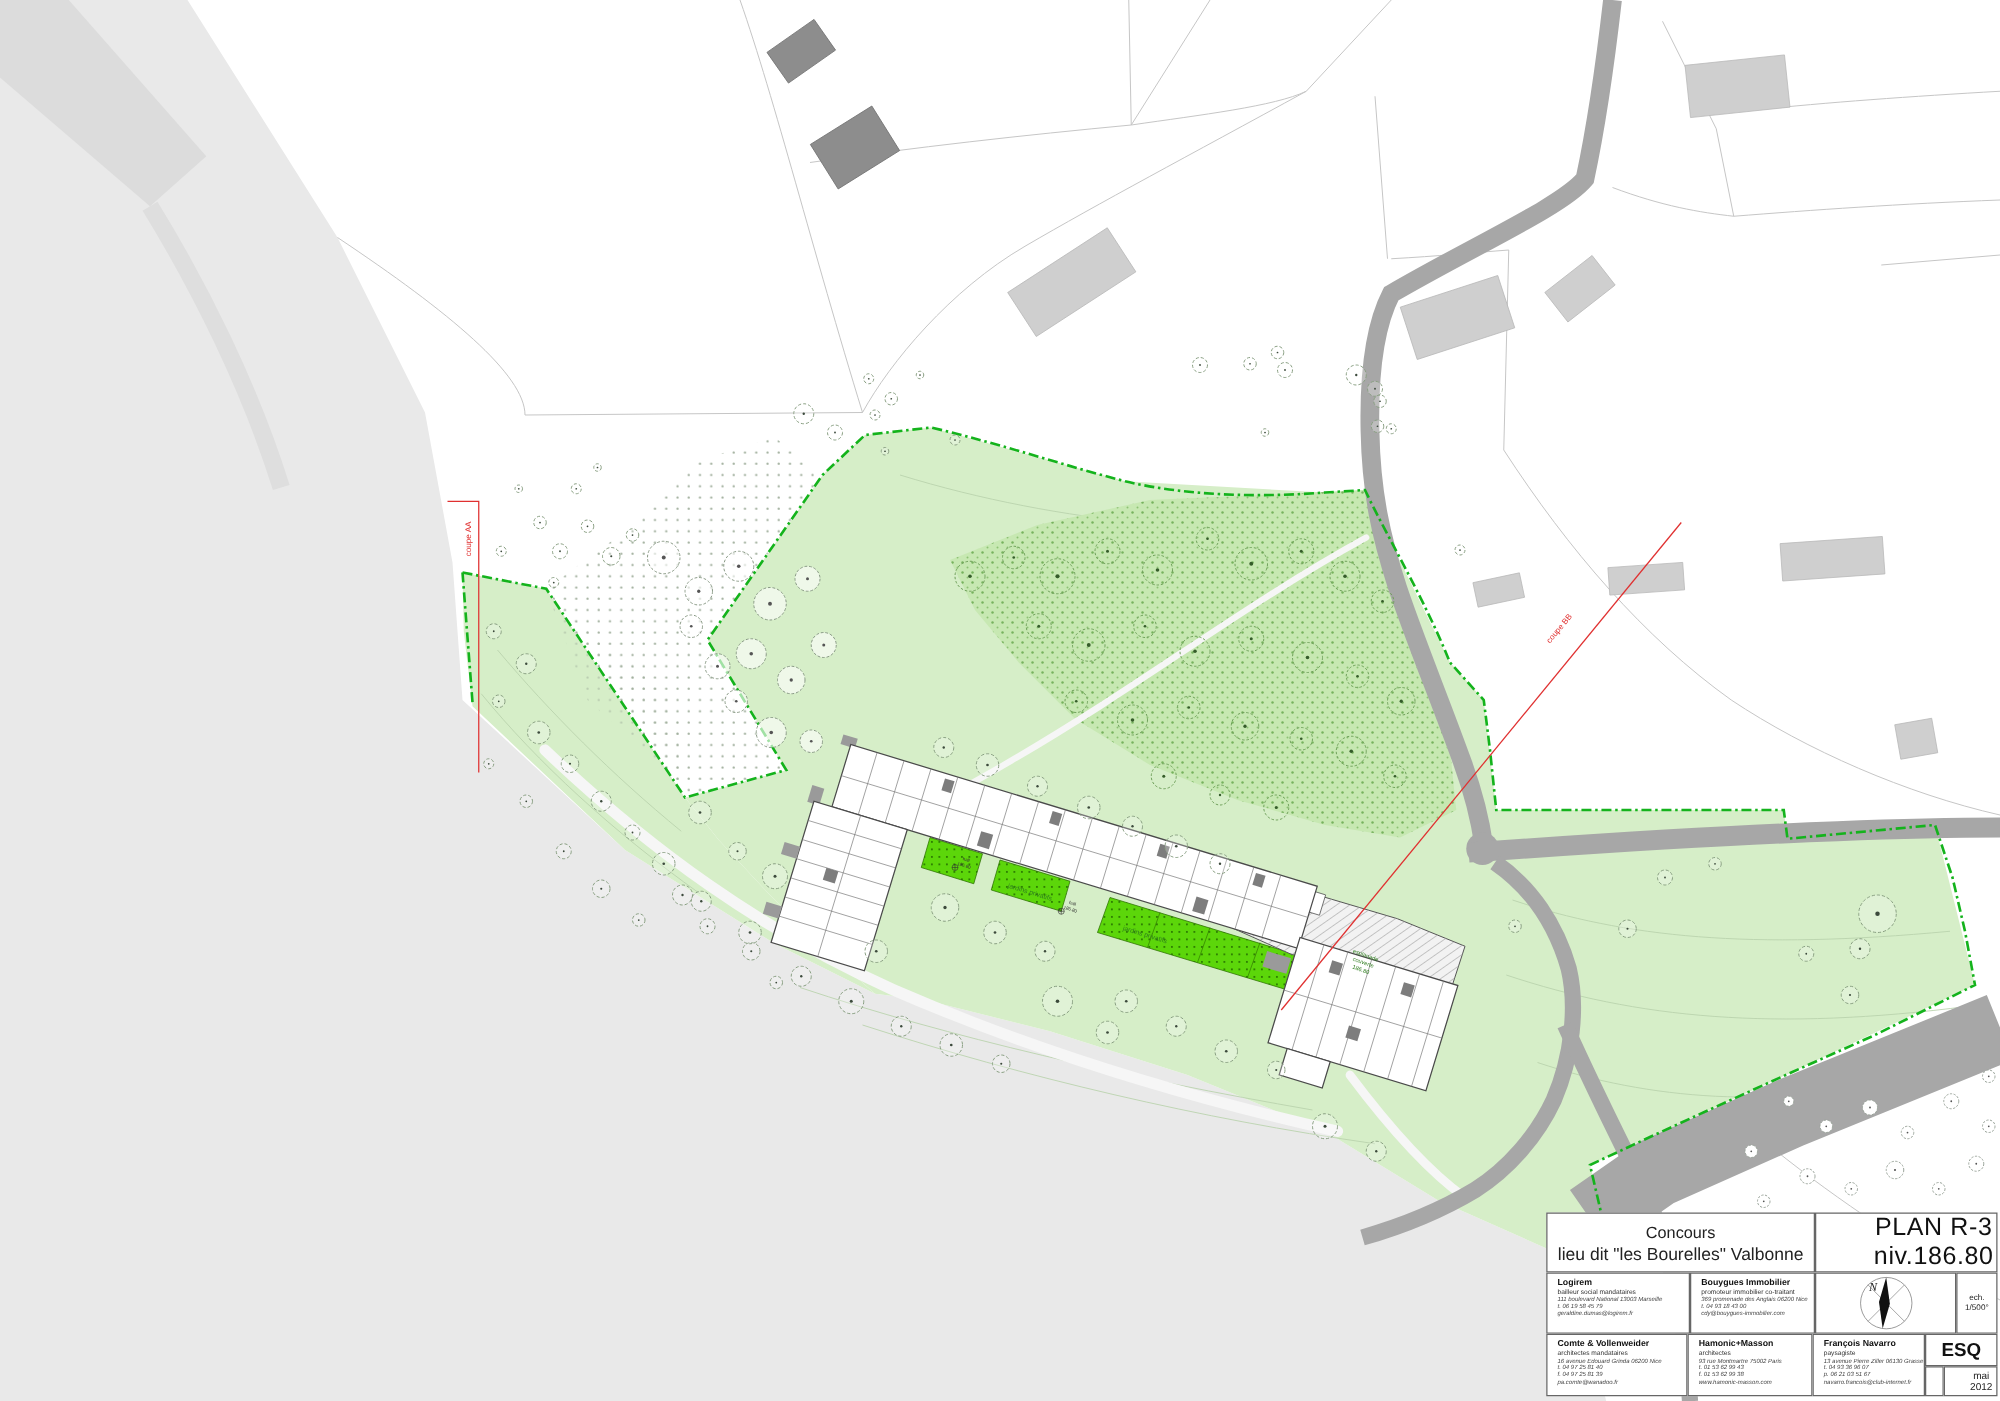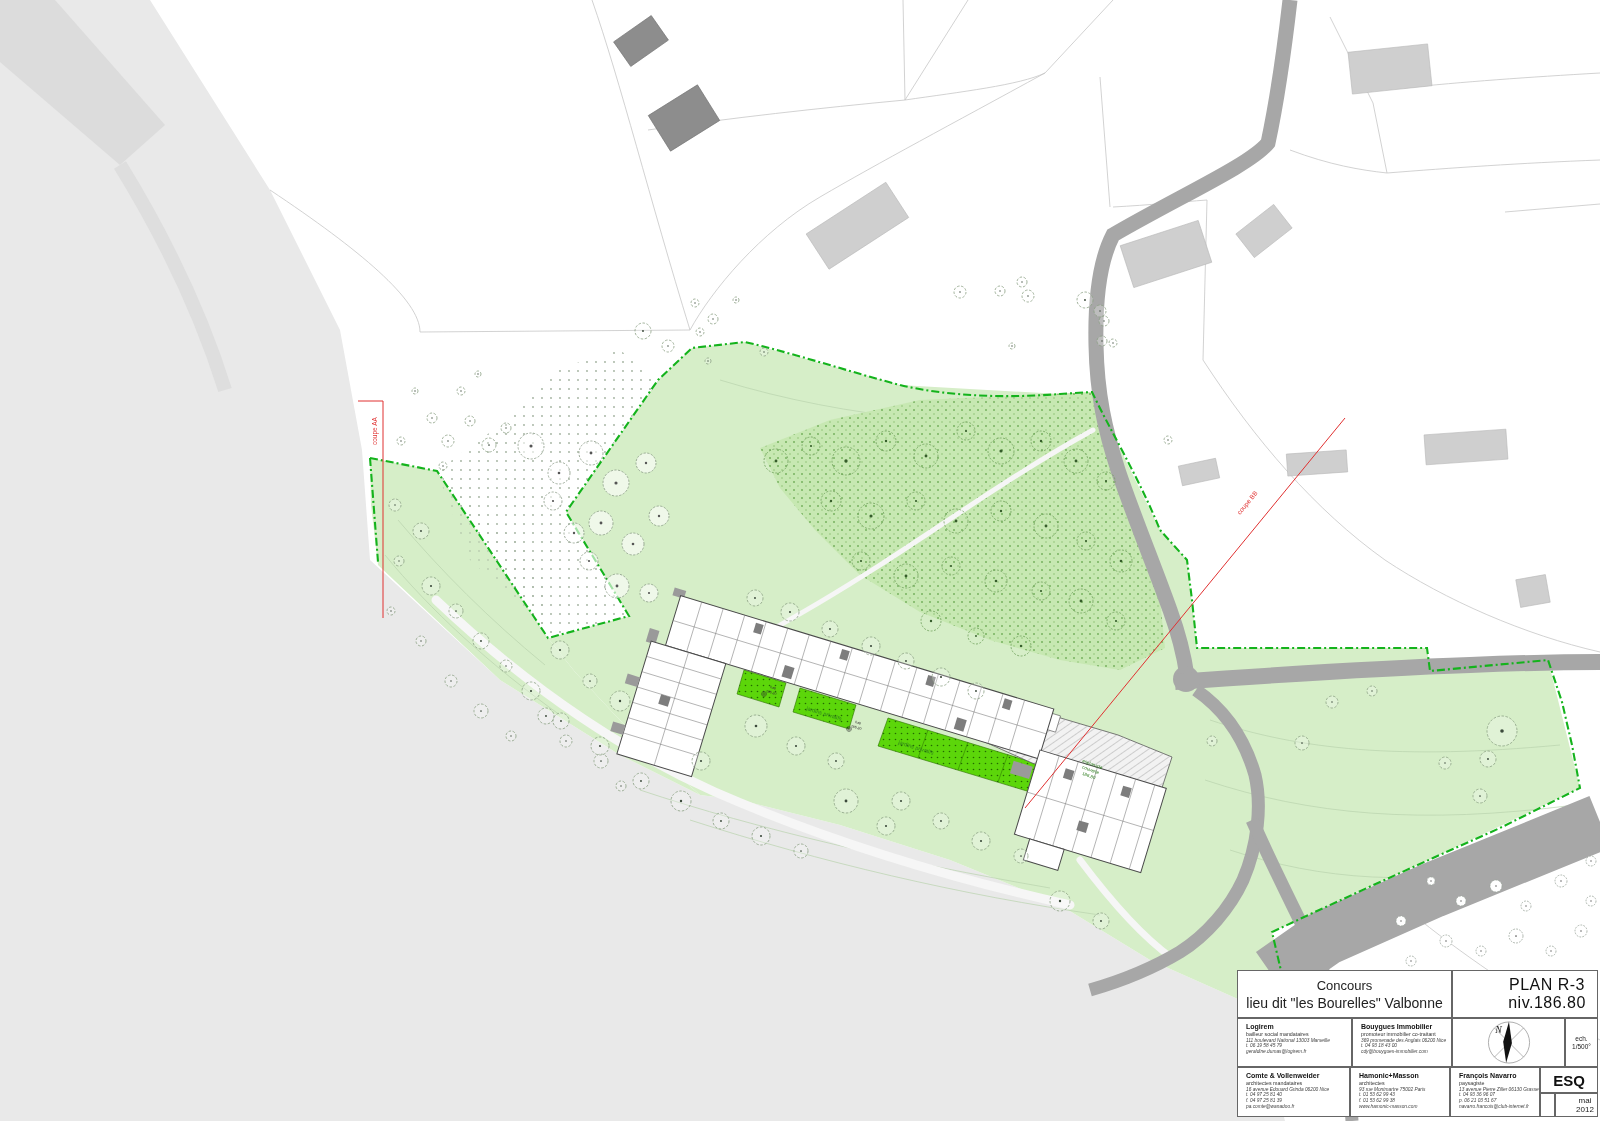--- a/index.html
+++ b/index.html
@@ -4,21 +4,21 @@
 <style>
   html,body{margin:0;padding:0;background:#fff;}
   #sheet{position:relative;width:1600px;height:1121px;background:#fff;overflow:hidden;
          font-family:"Liberation Sans", sans-serif;}
   #plan{position:absolute;left:0;top:0;}
   
   .tb{position:absolute;background:#fff;border:1px solid #666;box-sizing:border-box;}
   .tb.center{display:flex;flex-direction:column;align-items:center;justify-content:center;text-align:center;}
   .t-concours-l1{font-size:13px;color:#222;}
   .t-concours-l2{font-size:14px;color:#222;margin-top:2px;}
-  .t-plan{font-size:16px;color:#111;font-weight:500;letter-spacing:.5px;padding-left:44px;}
+  .t-plan{font-size:20px;color:#111;font-weight:500;letter-spacing:.5px;padding-left:44px;}
   .contact{padding:4px 0 0 8px;line-height:6px;}
   .contact .nm{font-size:7px;font-weight:bold;color:#111;line-height:8px;}
   .contact .rl{font-size:5.3px;color:#333;line-height:6.5px;}
   .contact .ln{font-size:4.8px;color:#444;font-style:italic;line-height:5.8px;}
   .t-ech{font-size:6.5px;color:#222;line-height:8px;text-align:center;}
   .t-esq{font-size:15px;font-weight:bold;color:#111;}
   .t-date{font-size:8px;color:#222;}
   
   .parcel{stroke:#c6c6c6;stroke-width:0.8;fill:none;}
   .contour{stroke:#b9d2ad;stroke-width:0.7;fill:none;}

